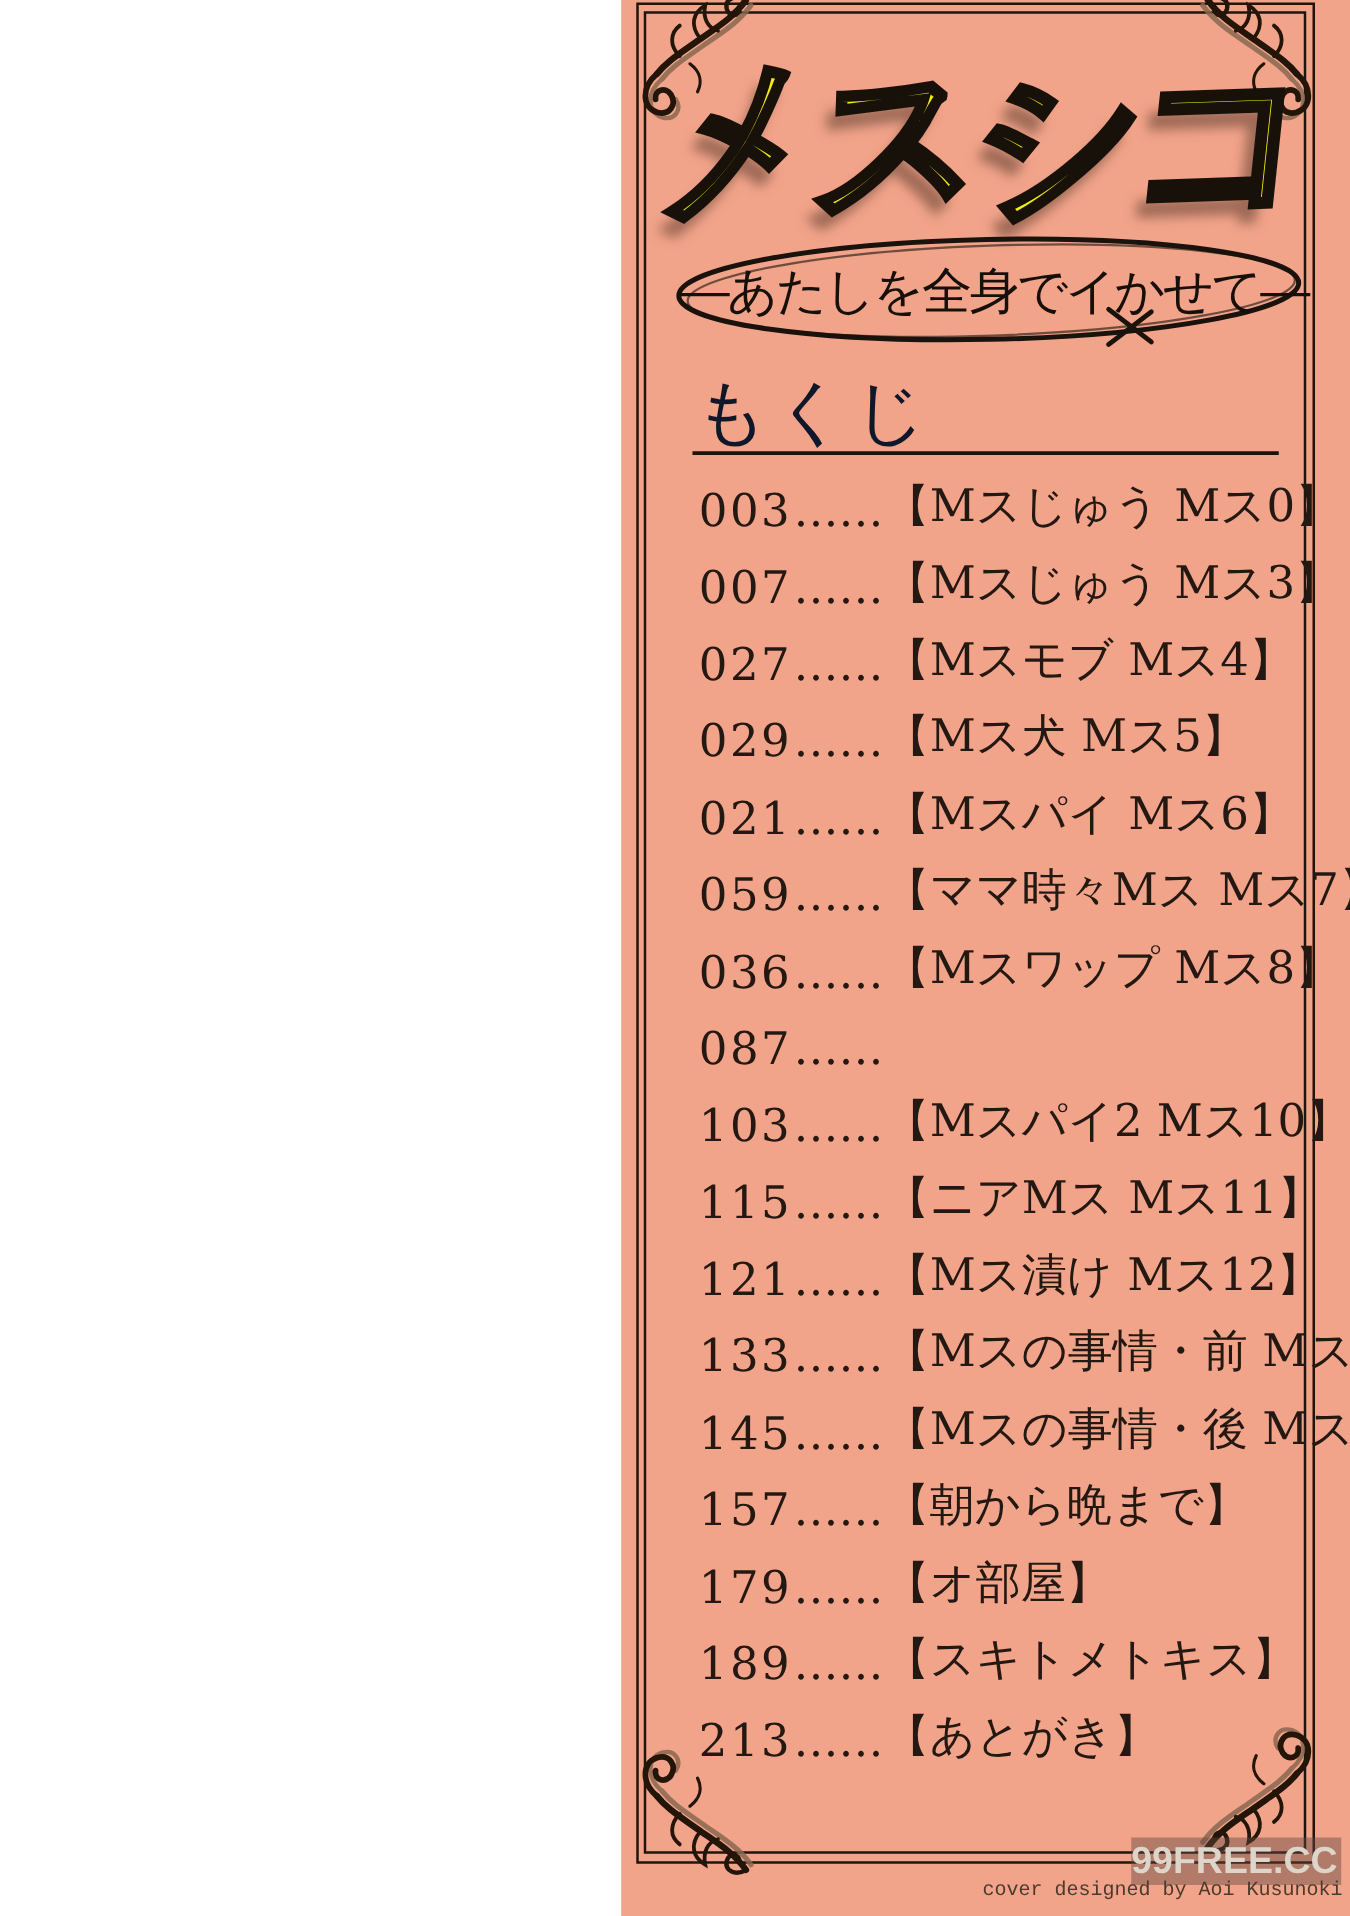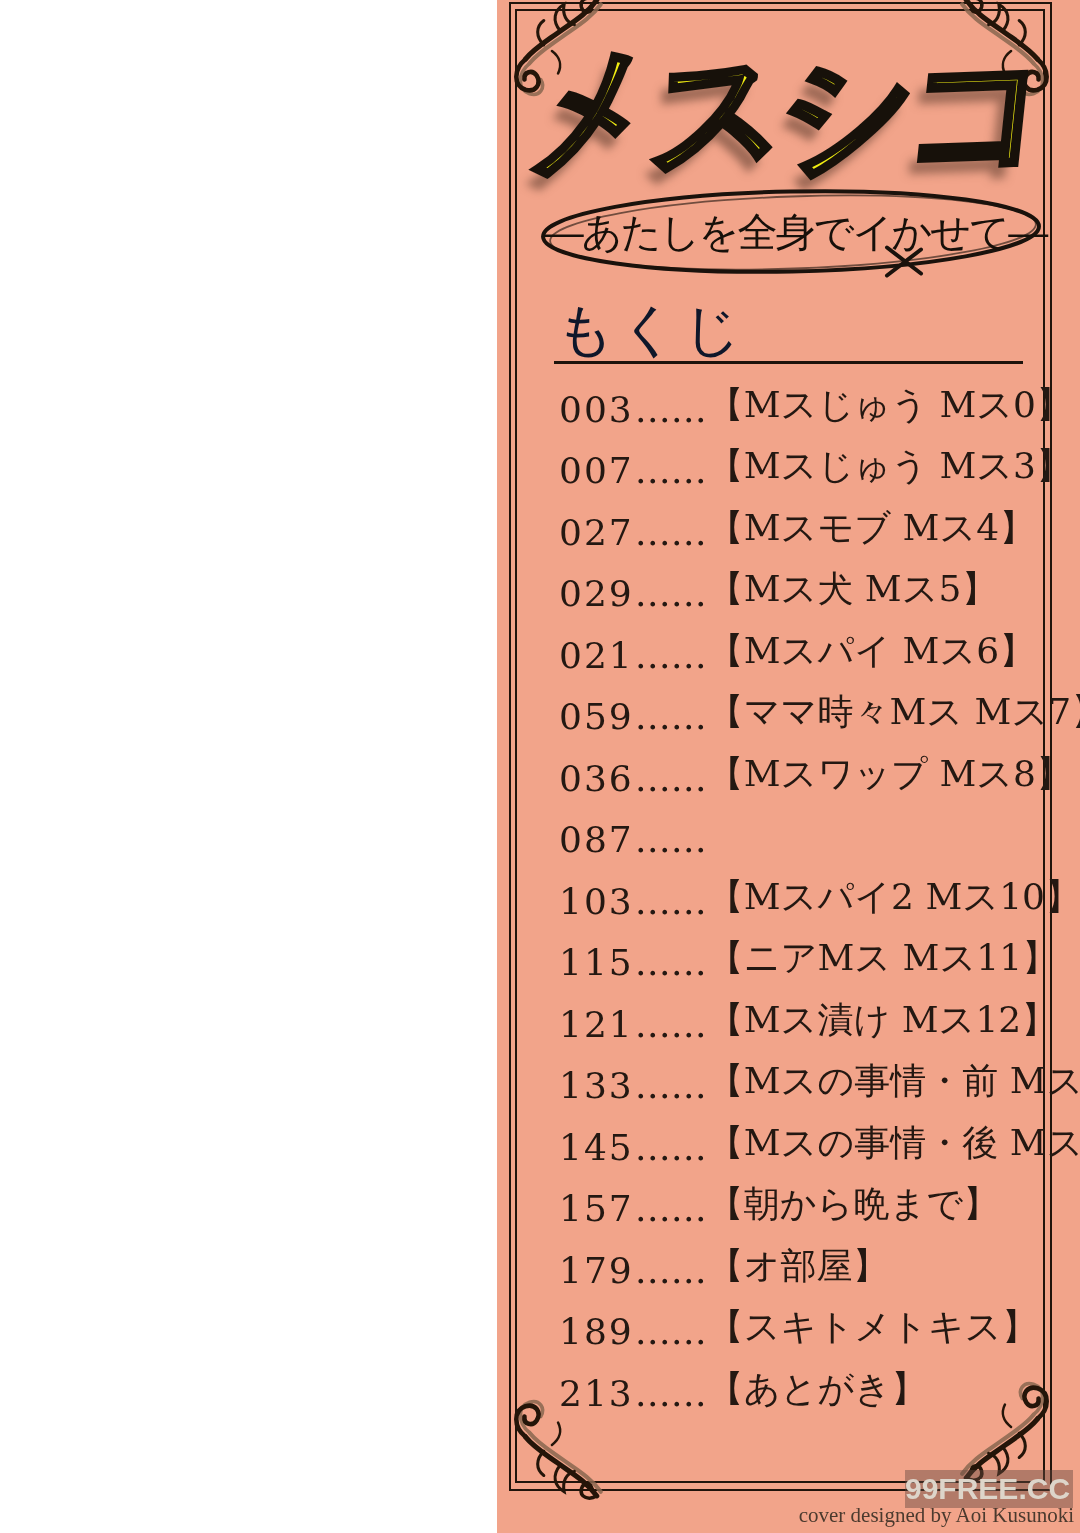--- a/index.html
+++ b/index.html
@@ -53,22 +53,22 @@
   .toc-row{height:61.5px;display:flex;align-items:flex-end;font-size:36px;color:#241812;white-space:nowrap}
   .toc-row .num{letter-spacing:2px}
   .toc-row .dots{margin:0 1px;letter-spacing:0}
 
   
   .wm-band{position:absolute;left:408px;top:1470px;width:168px;height:38px;z-index:8;
            background:rgba(100,72,62,.45);display:flex;align-items:center;justify-content:flex-start}
   .wm-band span{font-family:"Liberation Sans","DejaVu Sans",sans-serif;font-weight:bold;
                 font-size:30px;color:var(--wm-text)}
   .credit{position:absolute;right:6px;top:1503px;z-index:8;
-          font-family:Liberation Serif, serif;
-          font-size:21px;color:var(--credit)}
+          font-family:Liberation Mono, monospace;
+          font-size:16px;color:var(--credit)}
 </style>
 </head>
 <body>
 
 <div class="canvas">
   <div class="left-margin"></div>
 
   <div class="page">
 
     <svg width="0" height="0" style="position:absolute">

